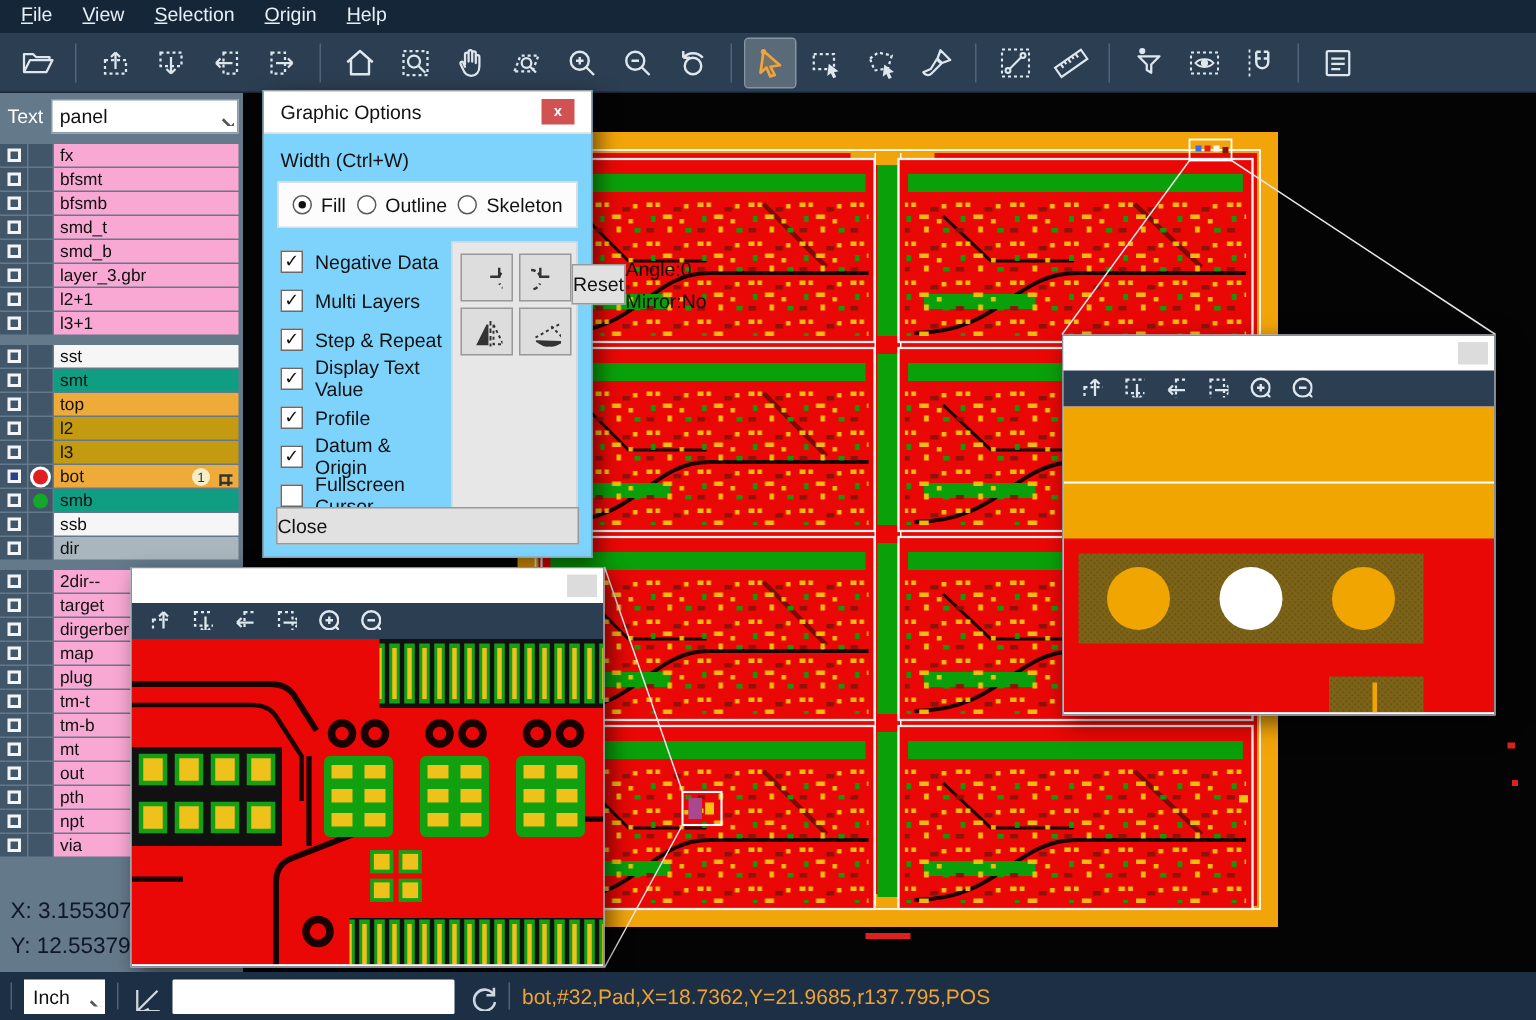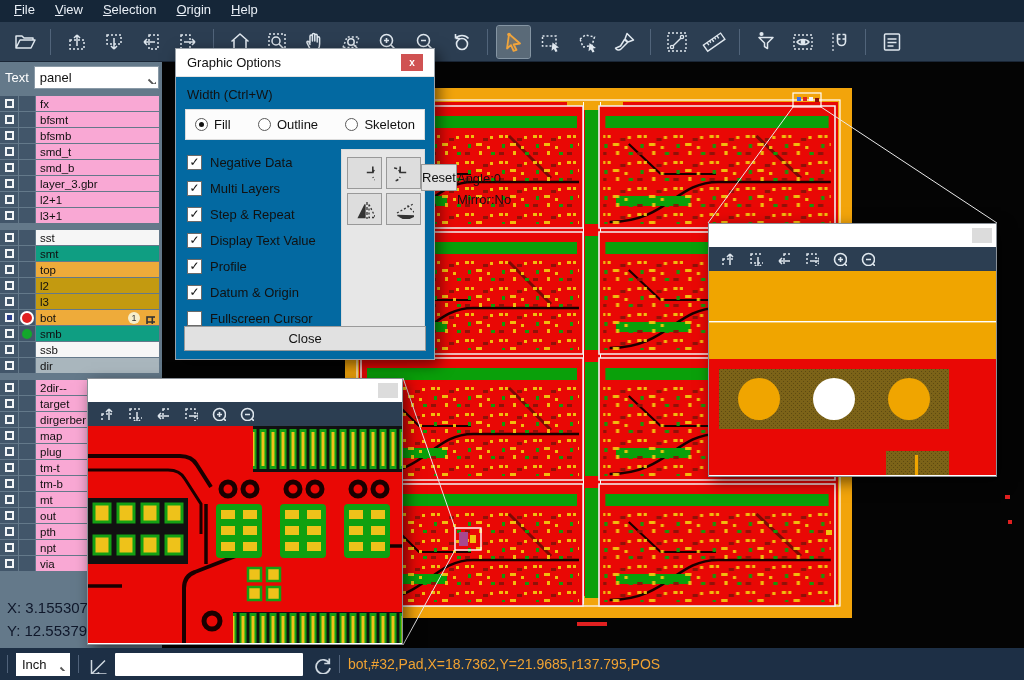--- a/index.html
+++ b/index.html
@@ -41,40 +41,40 @@
   .c-amber{background:#eeab3a}.c-gold{background:#c39a10}.c-gray{background:#a9b6bd}
   .lr-badge{margin-left:auto;background:#f7eec9;border-radius:50%;width:12px;height:12px;font-size:9px;display:flex;align-items:center;justify-content:center;color:#333}
   .lr-grid{width:12px;height:12px;margin-left:3px;flex:none}
   .coords{position:absolute;left:7px;bottom:6px;color:#0f172a;font-size:15px;line-height:23px;white-space:nowrap}
 
   
   .canvas{position:absolute;left:162px;top:62px;right:0;bottom:32px;background:#040404;z-index:1}
   svg.main{position:absolute;left:0;top:0}
 
   
-  .dialog{position:absolute;left:175px;top:48px;width:260px;height:312px;background:#0369a1;border:1px solid #98a0a8;box-shadow:4px 5px 14px rgba(0,0,0,.55);z-index:10;font-size:13px;color:#111}
+  .dialog{position:absolute;left:175px;top:60px;width:220px;height:312px;background:#7dd3fc;border:1px solid #98a0a8;box-shadow:4px 5px 14px rgba(0,0,0,.55);z-index:10;font-size:13px;color:#111}
   .dlg-title{height:28px;background:#fff;display:flex;align-items:center;padding:0 11px;border-bottom:1px solid #e4e4e4}
   .dlg-x{margin-left:auto;width:22px;height:17px;background:#d05252;color:#fff;font-size:10px;font-weight:bold;display:flex;align-items:center;justify-content:center}
   .dlg-body{padding:7px 9px 0}
   .dlg-width{margin:3px 0 7px;padding-left:2px}
   .radio-box{background:#fcfcfc;border:1px solid #dcdcdc;display:flex;align-items:center;height:31px;padding:0 9px;justify-content:space-between;margin-bottom:9px}
   .radio{display:flex;align-items:center;gap:6px}
   .r-circ{width:13px;height:13px;border:1px solid #5a5a5a;border-radius:50%;background:#fff;position:relative;flex:none}
   .r-circ.sel::after{content:"";position:absolute;inset:3px;background:#111;border-radius:50%}
   .dlg-main{display:flex;gap:5px}
   .cb-col{flex:1;padding-left:2px}
   .cb-row{display:flex;align-items:center;gap:8px;height:26px}
   .cbox{width:15px;height:15px;background:#fff;border:1px solid #6a6a6a;font-size:12px;line-height:13px;text-align:center;color:#111;flex:none}
   .side-panel{width:84px;background:#e7e7e7;border:1px solid #dadada;padding:7px 5px;display:flex;align-items:flex-start;height:182px}
   .tr-grid{display:grid;grid-template-columns:35px 35px;gap:4px}
   .tr-btn{width:35px;height:32px;background:#ddd;border:1px solid #999;display:flex;align-items:center;justify-content:center}
   .tr-btn .ic{width:20px;height:20px}
   .reset-btn{margin-top:7px;width:72px;height:27px;background:#e1e1e1;border:1px solid #9a9a9a;font-size:13px;text-align:center;line-height:25px}
-  .angle-txt{margin-top:11px;align-self:flex-start;font-size:13px;line-height:21px}
-  .close-btn{position:absolute;left:8px;right:8px;bottom:8px;height:25px;background:#e1e1e1;border:1px solid #9a9a9a;font-size:13px;text-align:center;line-height:23px}
+  .angle-txt{margin-top:0;align-self:flex-start;font-size:13px;line-height:21px}
+  .close-btn{position:absolute;left:8px;right:8px;bottom:8px;height:25px;background:#e1e1e1;border:1px solid #9a9a9a;font-size:13px;line-height:23px}
 
   
   .popup{position:absolute;background:#fff;border:1px solid #8a9097;box-shadow:4px 5px 14px rgba(0,0,0,.55);z-index:11}
   .pp-title{height:23px;background:#fff;display:flex;align-items:center;justify-content:flex-end;padding:3px 4px}
   .pp-btn{width:20px;height:15px;background:#dcdcdc}
   .pp-toolbar{height:24px;background:#2c3e52;display:flex;align-items:center;gap:11px;padding:0 9px}
   .pp-toolbar .ic{width:17px;height:17px}
   .pp-content{position:relative;overflow:hidden}
   .popup-left{left:87px;top:378px;width:316px;height:267px}
   .popup-right{left:708px;top:223px;width:289px;height:254px}

